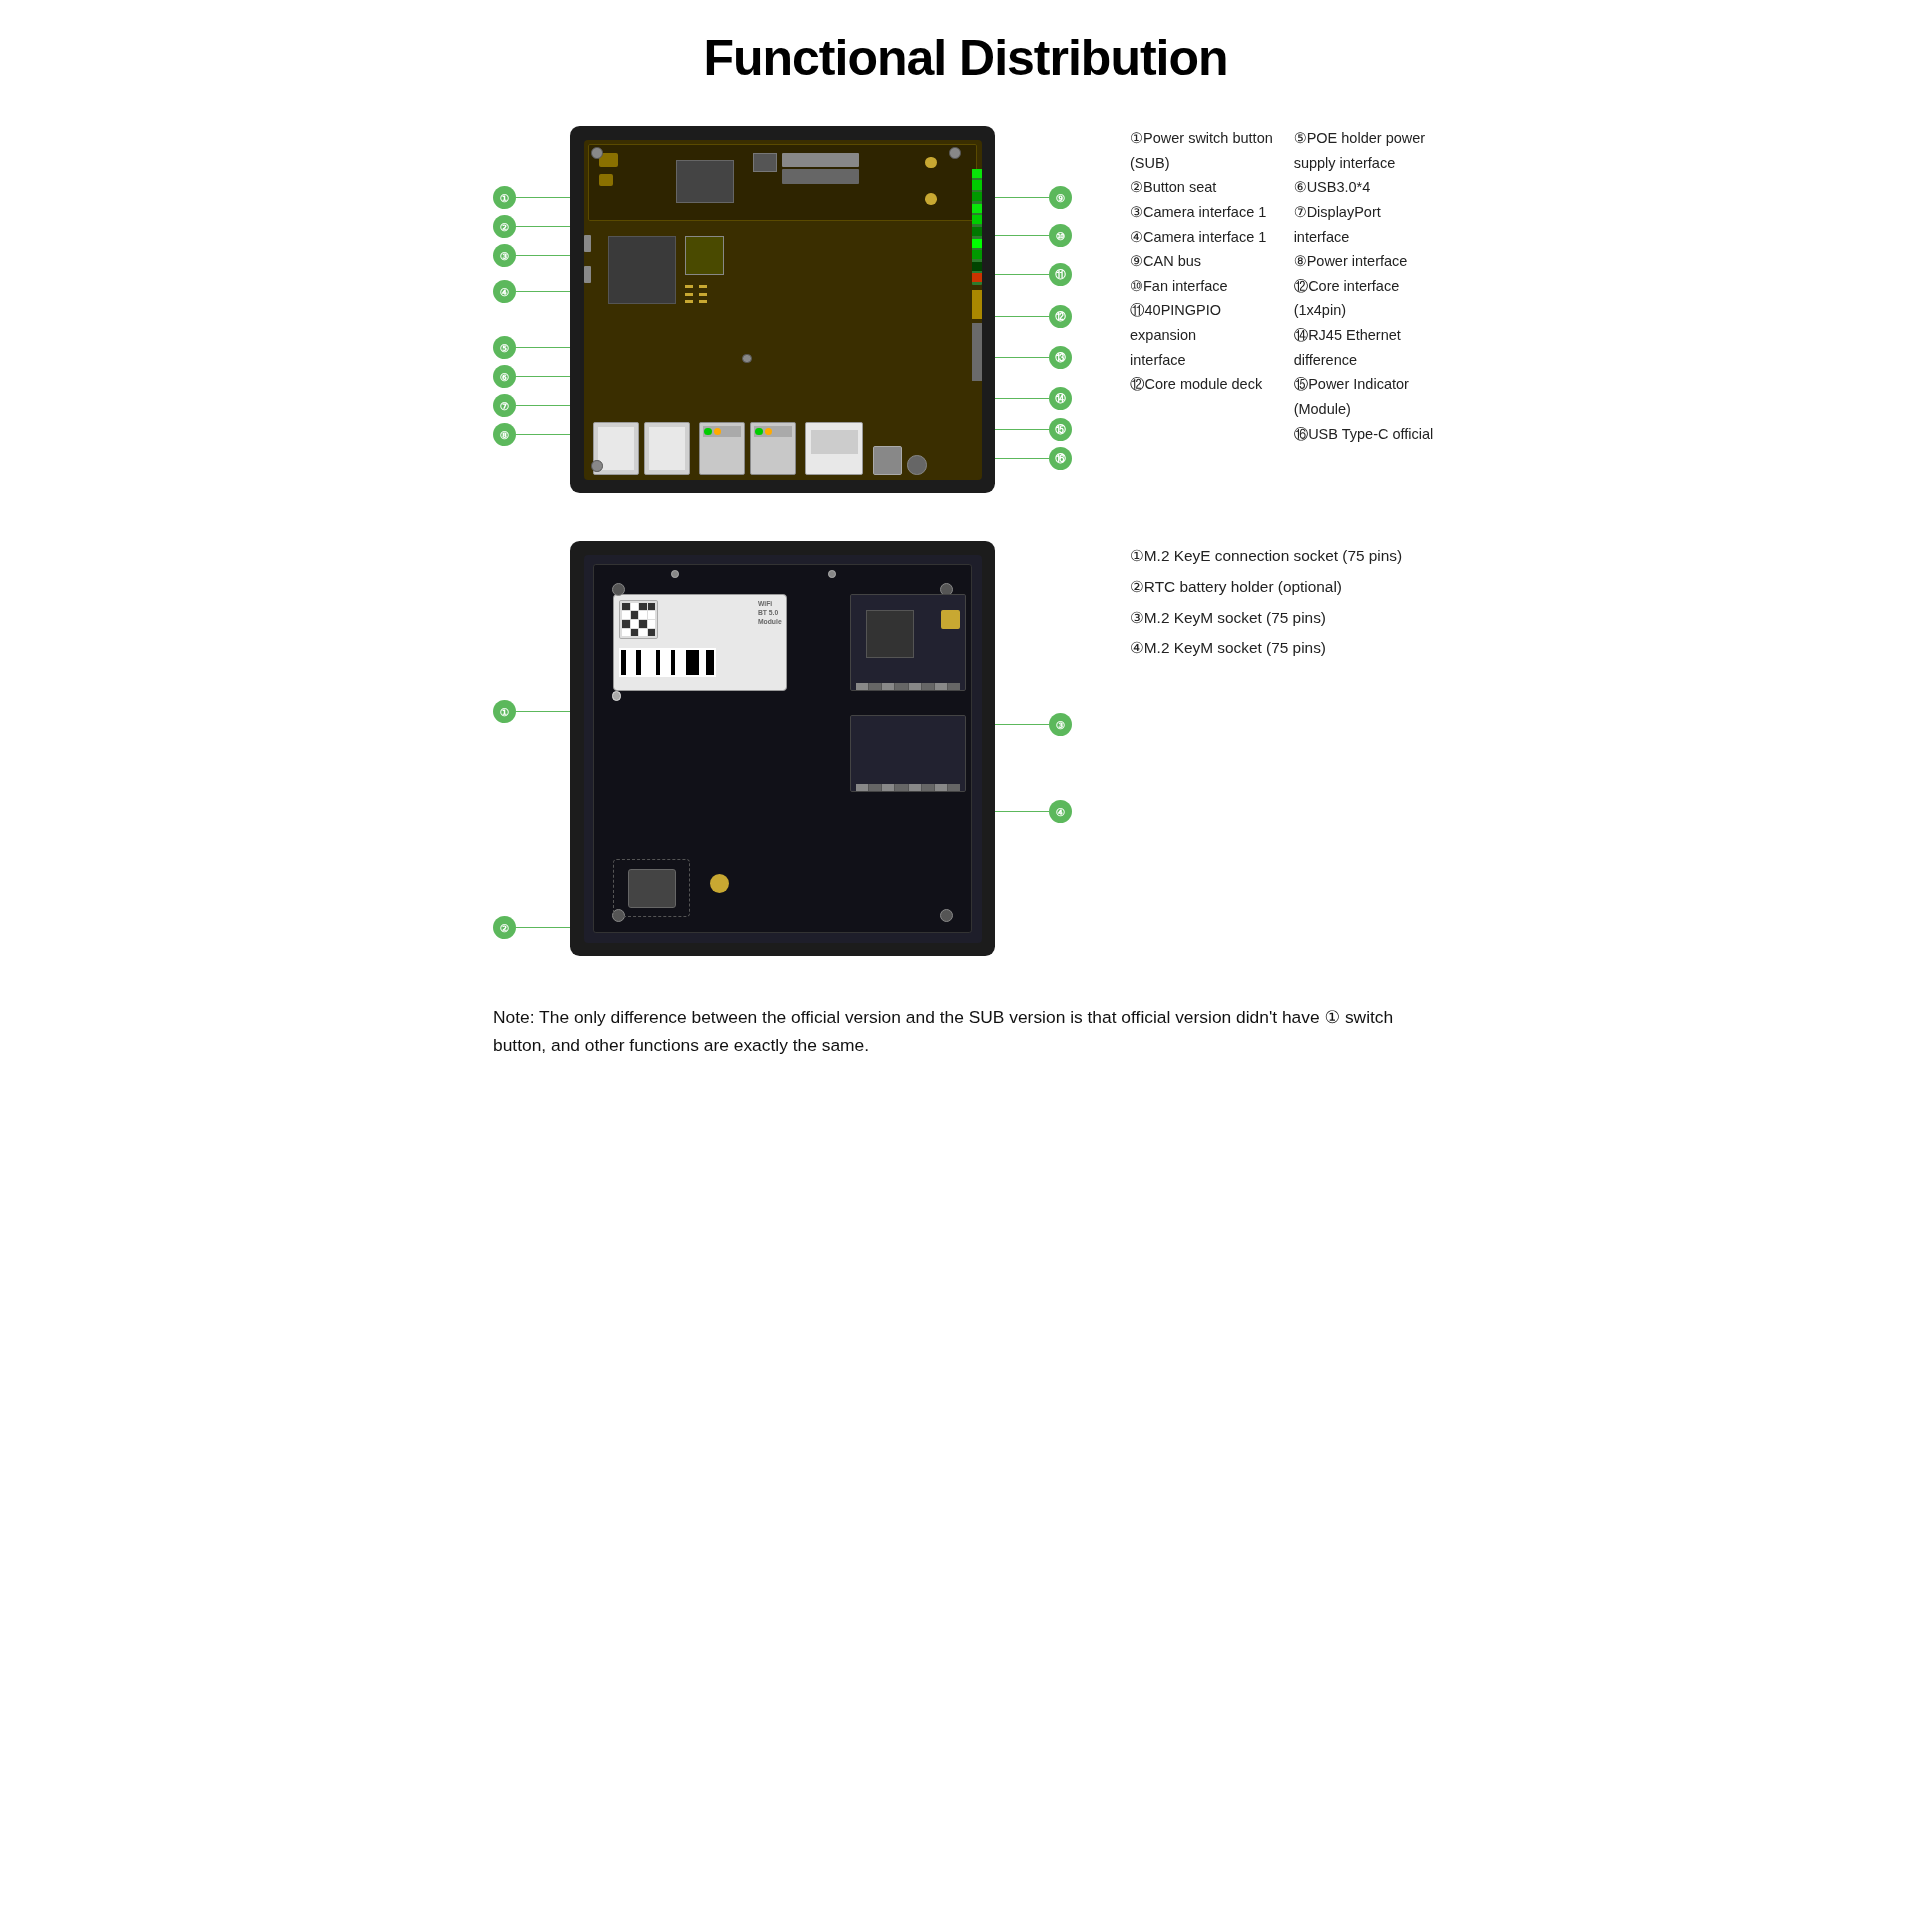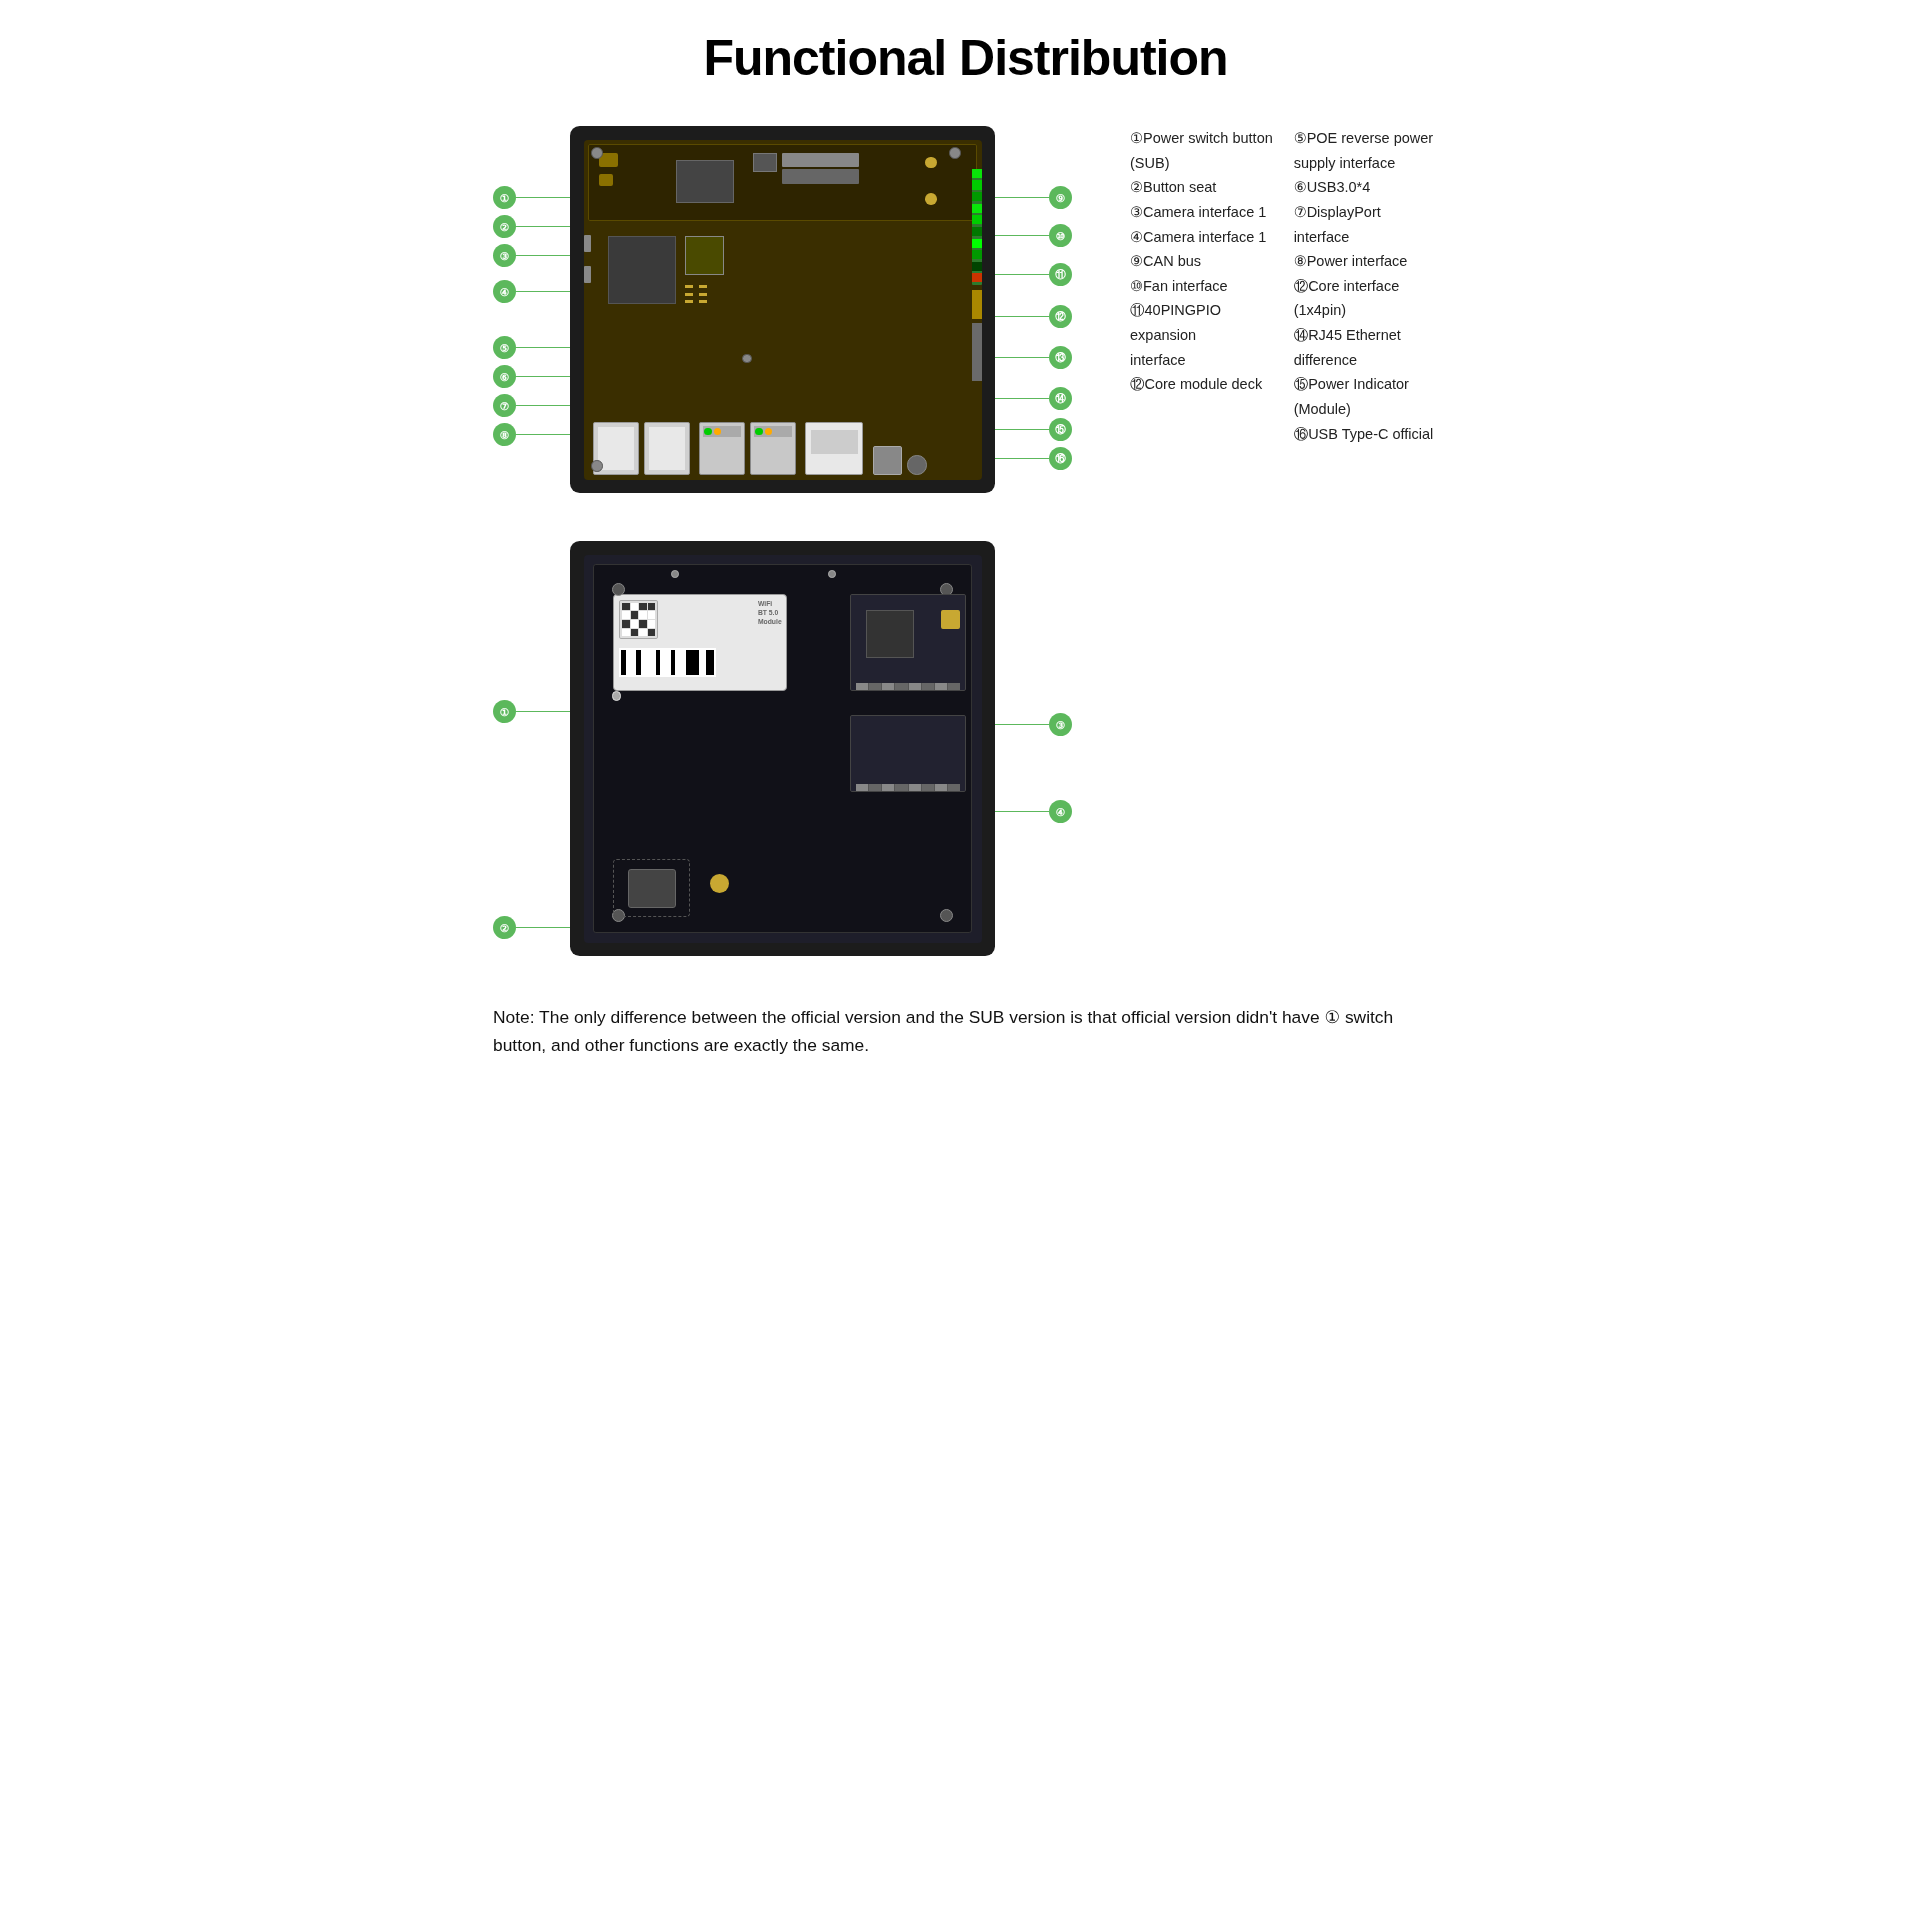--- a/index.html
+++ b/index.html
@@ -248,21 +248,21 @@
         <div class="desc-item">②Button seat</div>
         <div class="desc-item">③Camera interface 1</div>
         <div class="desc-item">④Camera interface 1</div>
         <div class="desc-item">⑨CAN bus</div>
         <div class="desc-item">⑩Fan interface</div>
         <div class="desc-item">⑪40PINGPIO expansion</div>
         <div class="desc-item">interface</div>
         <div class="desc-item">⑫Core module deck</div>
       </div>
       <div>
-        <div class="desc-item">⑤POE reverse power</div>
+        <div class="desc-item">⑤POE holder power</div>
         <div class="desc-item">supply interface</div>
         <div class="desc-item">⑥USB3.0*4</div>
         <div class="desc-item">⑦DisplayPort interface</div>
         <div class="desc-item">⑧Power interface</div>
         <div class="desc-item">⑫Core interface (1x4pin)</div>
         <div class="desc-item">⑭RJ45 Ethernet difference</div>
         <div class="desc-item">⑮Power Indicator (Module)</div>
         <div class="desc-item">⑯USB Type-C official</div>
       </div>
     </div>
@@ -383,18 +383,24 @@
     <div style="position:absolute; top:172px; left:0; display:flex; align-items:center; width:77px;">
       <div class="lbl-line" style="flex:1;"></div>
       <div class="lbl-badge">③</div>
     </div>
     <div style="position:absolute; top:259px; left:0; display:flex; align-items:center; width:77px;">
       <div class="lbl-line" style="flex:1;"></div>
       <div class="lbl-badge">④</div>
     </div>
   </div>
 
+  <div class="desc-col">
+    <div class="desc-item" style="font-size:15.4px; line-height:2;">①M.2 KeyE connection socket (75 pins)</div>
+    <div class="desc-item" style="font-size:15.4px; line-height:2;">②RTC battery holder (optional)</div>
+    <div class="desc-item" style="font-size:15.4px; line-height:2;">③M.2 KeyM socket (75 pins)</div>
+    <div class="desc-item" style="font-size:15.4px; line-height:2;">④M.2 KeyM socket (75 pins)</div>
+  </div>
 </div>
 
 <div class="note-section">
   <span>Note: The only difference between the official version and the SUB version is that official version didn't have ① switch button, and other functions are exactly the same.</span>
 </div>
 
 
 </body></html>

